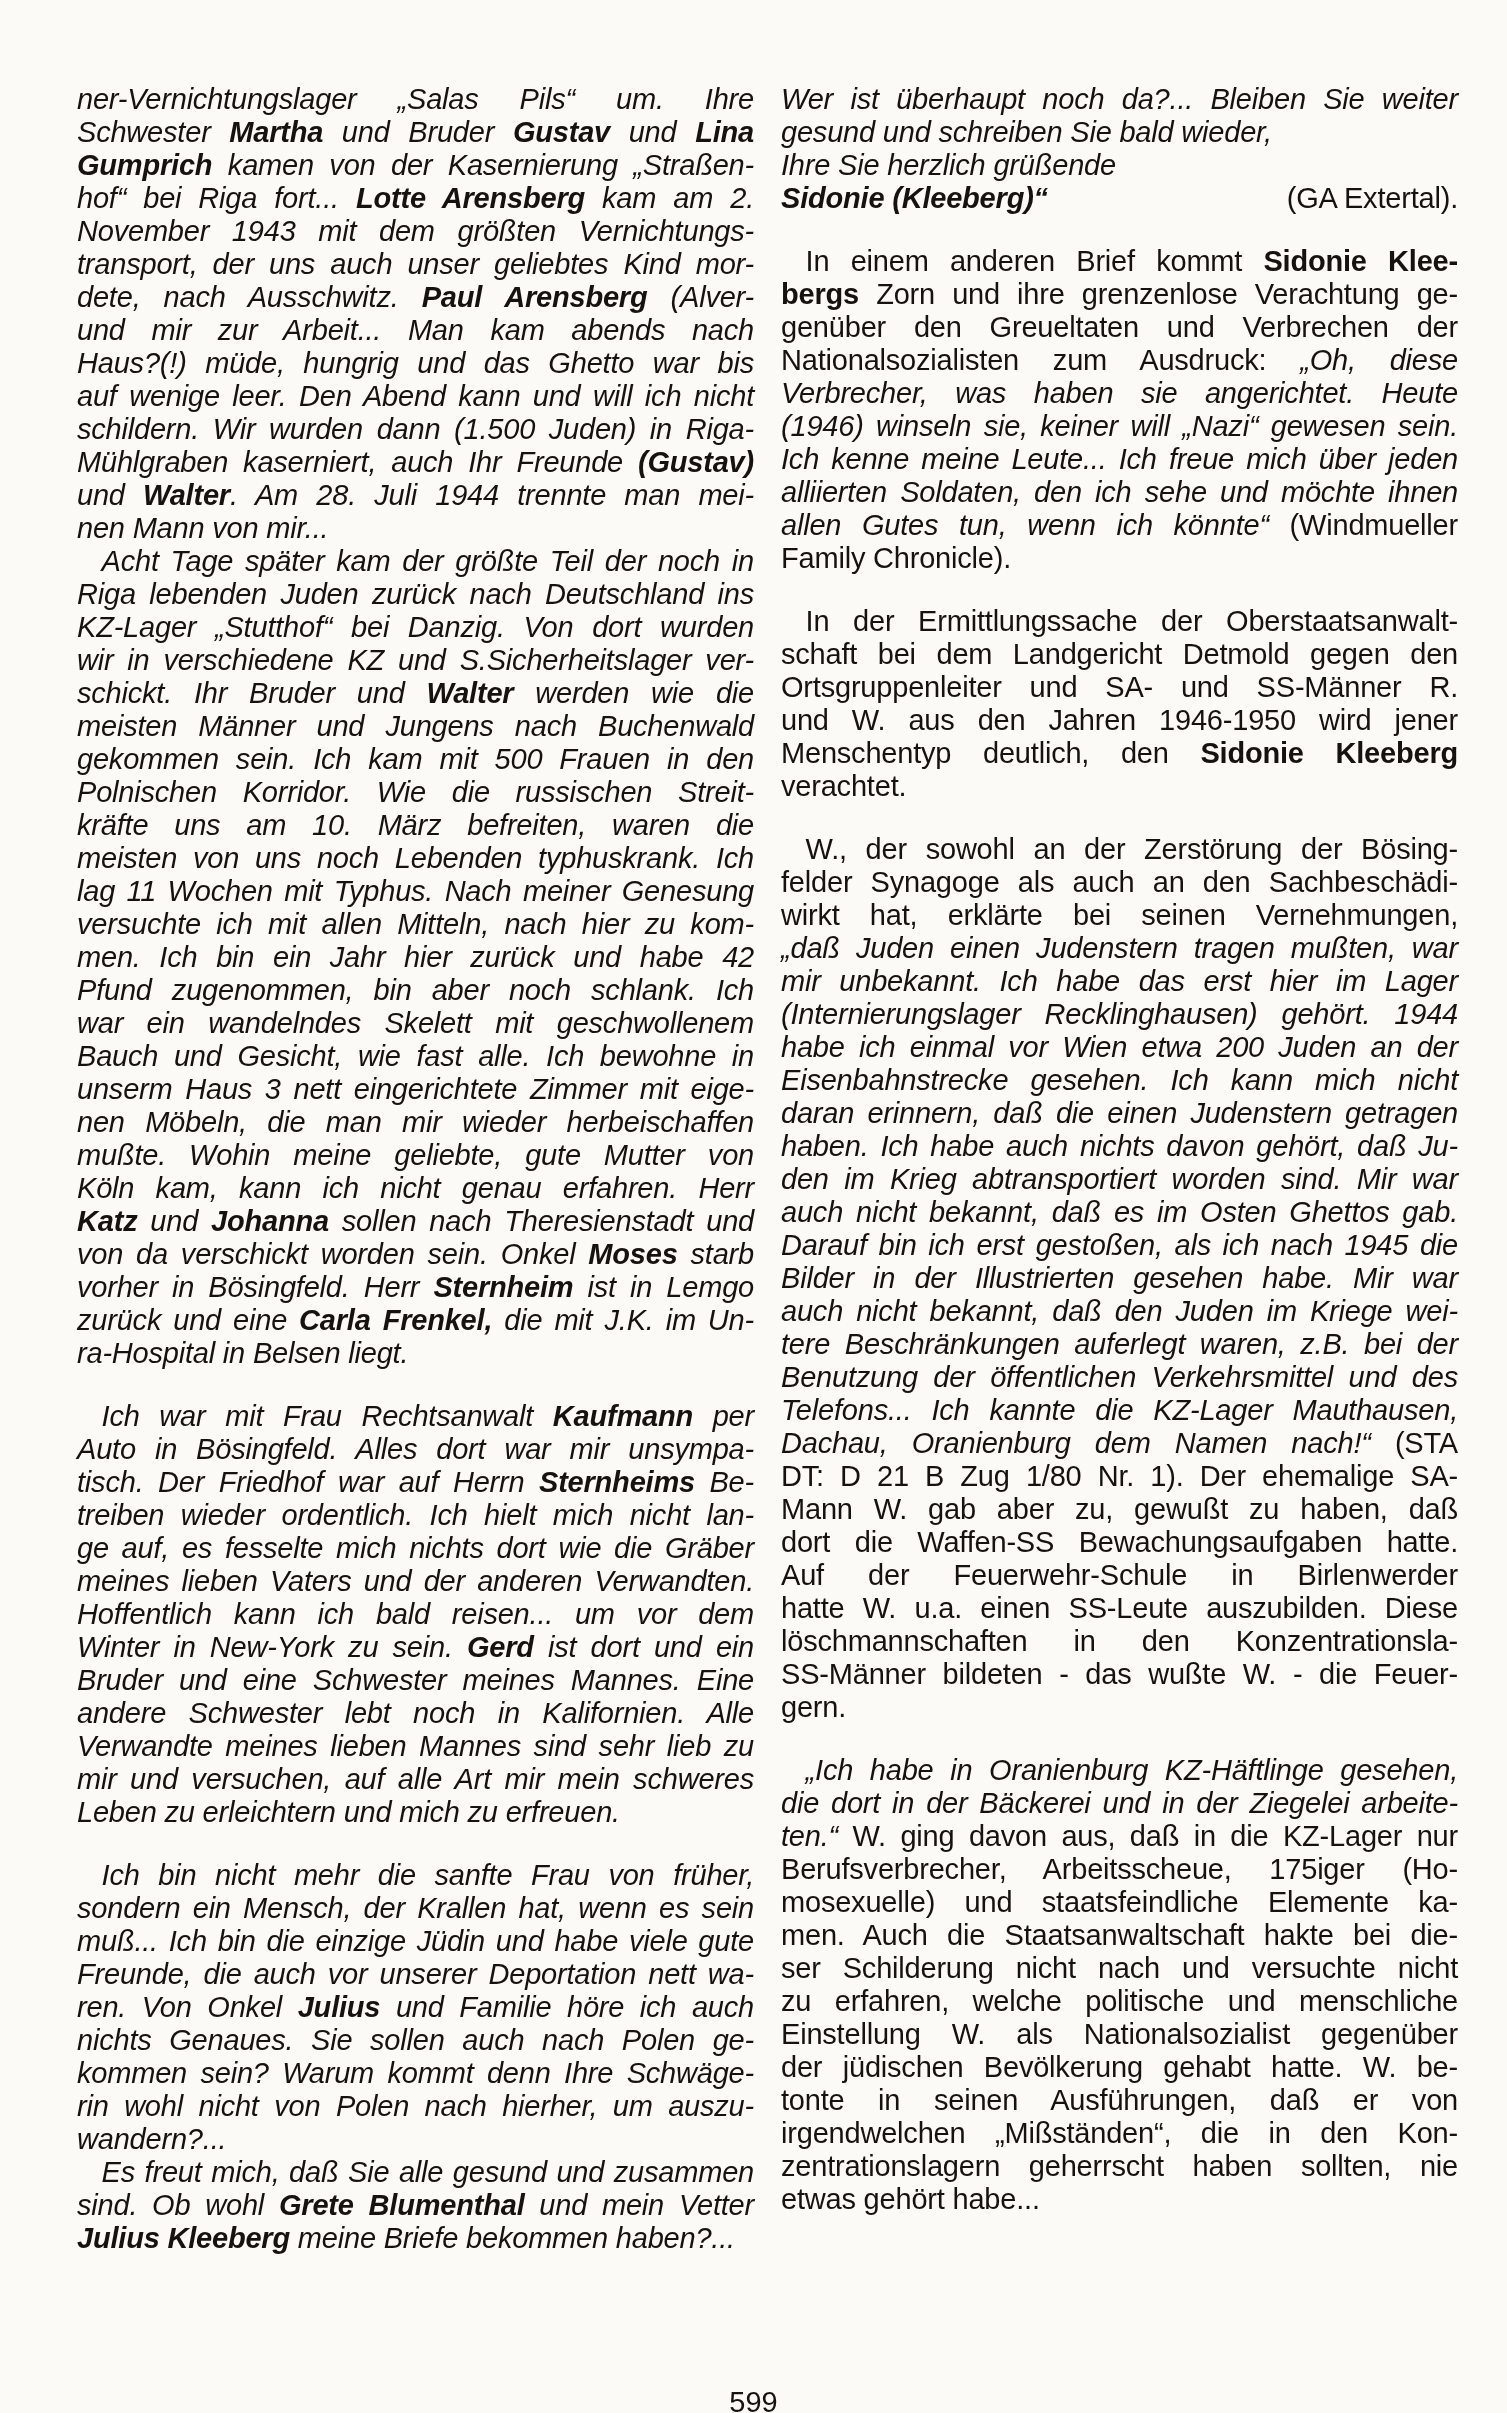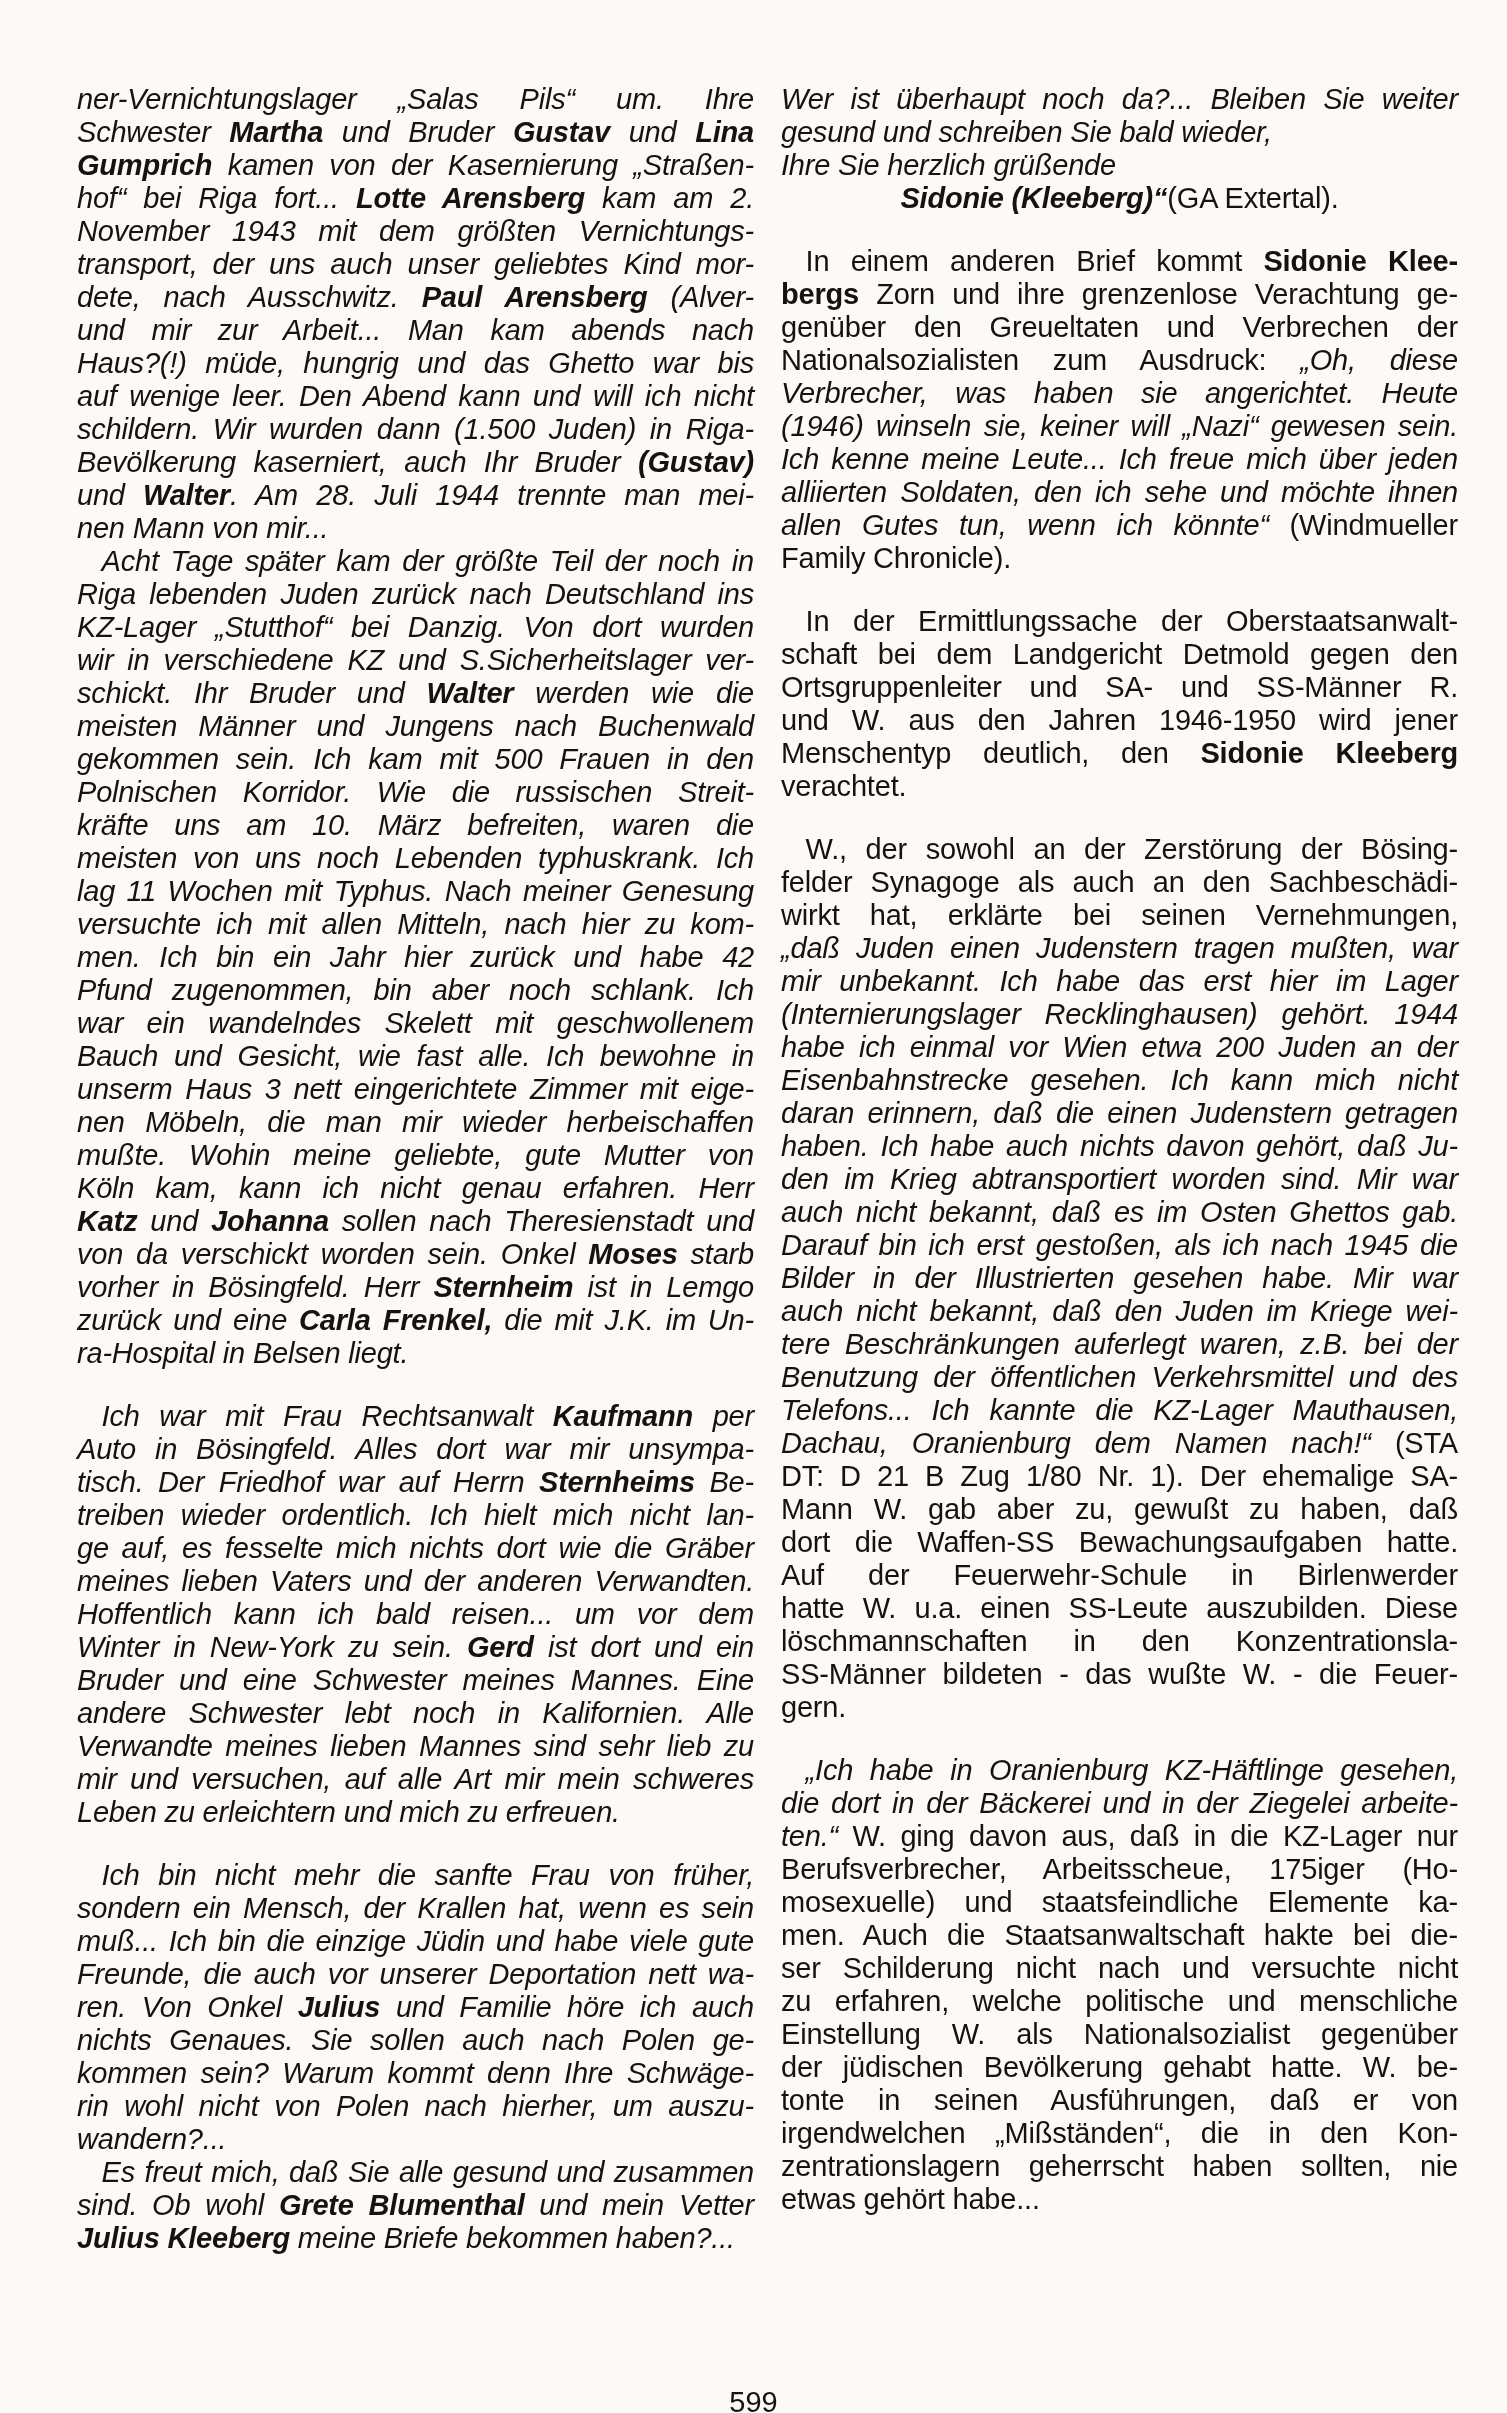--- a/index.html
+++ b/index.html
@@ -31,21 +31,21 @@
     font-size: 29px;
     letter-spacing: -0.2px;
     white-space: nowrap;
     text-align: justify;
     text-align-last: justify;
     text-justify: inter-word;
   }
   .line.short { text-align-last: left; }
   .line.split {
     display: flex;
-    justify-content: center;
+    justify-content: space-between;
     align-items: baseline;
   }
   .ind { text-indent: 24.6px; }
   .it { font-style: italic; }
   .bi { font-style: italic; font-weight: 700; }
   .ro { font-style: normal; font-weight: 400; }
   .bo { font-style: normal; font-weight: 700; }
   .page-number {
     position: absolute;
     left: 0;
@@ -68,21 +68,21 @@
         <div class="line"><span class="it">Schwester </span><span class="bi">Martha</span><span class="it"> und Bruder </span><span class="bi">Gustav</span><span class="it"> und </span><span class="bi">Lina</span></div>
         <div class="line"><span class="bi">Gumprich</span><span class="it"> kamen von der Kasernierung „Straßen-</span></div>
         <div class="line"><span class="it">hof“ bei Riga fort... </span><span class="bi">Lotte Arensberg</span><span class="it"> kam am 2.</span></div>
         <div class="line"><span class="it">November 1943 mit dem größten Vernichtungs-</span></div>
         <div class="line"><span class="it">transport, der uns auch unser geliebtes Kind mor-</span></div>
         <div class="line"><span class="it">dete, nach Ausschwitz. </span><span class="bi">Paul Arensberg</span><span class="it"> (Alver-</span></div>
         <div class="line"><span class="it">und mir zur Arbeit... Man kam abends nach</span></div>
         <div class="line"><span class="it">Haus?(!) müde, hungrig und das Ghetto war bis</span></div>
         <div class="line"><span class="it">auf wenige leer. Den Abend kann und will ich nicht</span></div>
         <div class="line"><span class="it">schildern. Wir wurden dann (1.500 Juden) in Riga-</span></div>
-        <div class="line"><span class="it">Bevölkerung kaserniert, auch Ihr Bruder </span><span class="bi">(Gustav)</span></div>
+        <div class="line"><span class="it">Mühlgraben kaserniert, auch Ihr Freunde </span><span class="bi">(Gustav)</span></div>
         <div class="line"><span class="it">und </span><span class="bi">Walter</span><span class="it">. Am 28. Juli 1944 trennte man mei-</span></div>
         <div class="line short"><span class="it">nen Mann von mir...</span></div>
       </div>
       <div class="para">
         <div class="line ind"><span class="it">Acht Tage später kam der größte Teil der noch in</span></div>
         <div class="line"><span class="it">Riga lebenden Juden zurück nach Deutschland ins</span></div>
         <div class="line"><span class="it">KZ-Lager „Stutthof“ bei Danzig. Von dort wurden</span></div>
         <div class="line"><span class="it">wir in verschiedene KZ und S.Sicherheitslager ver-</span></div>
         <div class="line"><span class="it">schickt. Ihr Bruder und </span><span class="bi">Walter</span><span class="it"> werden wie die</span></div>
         <div class="line"><span class="it">meisten Männer und Jungens nach Buchenwald</span></div>

